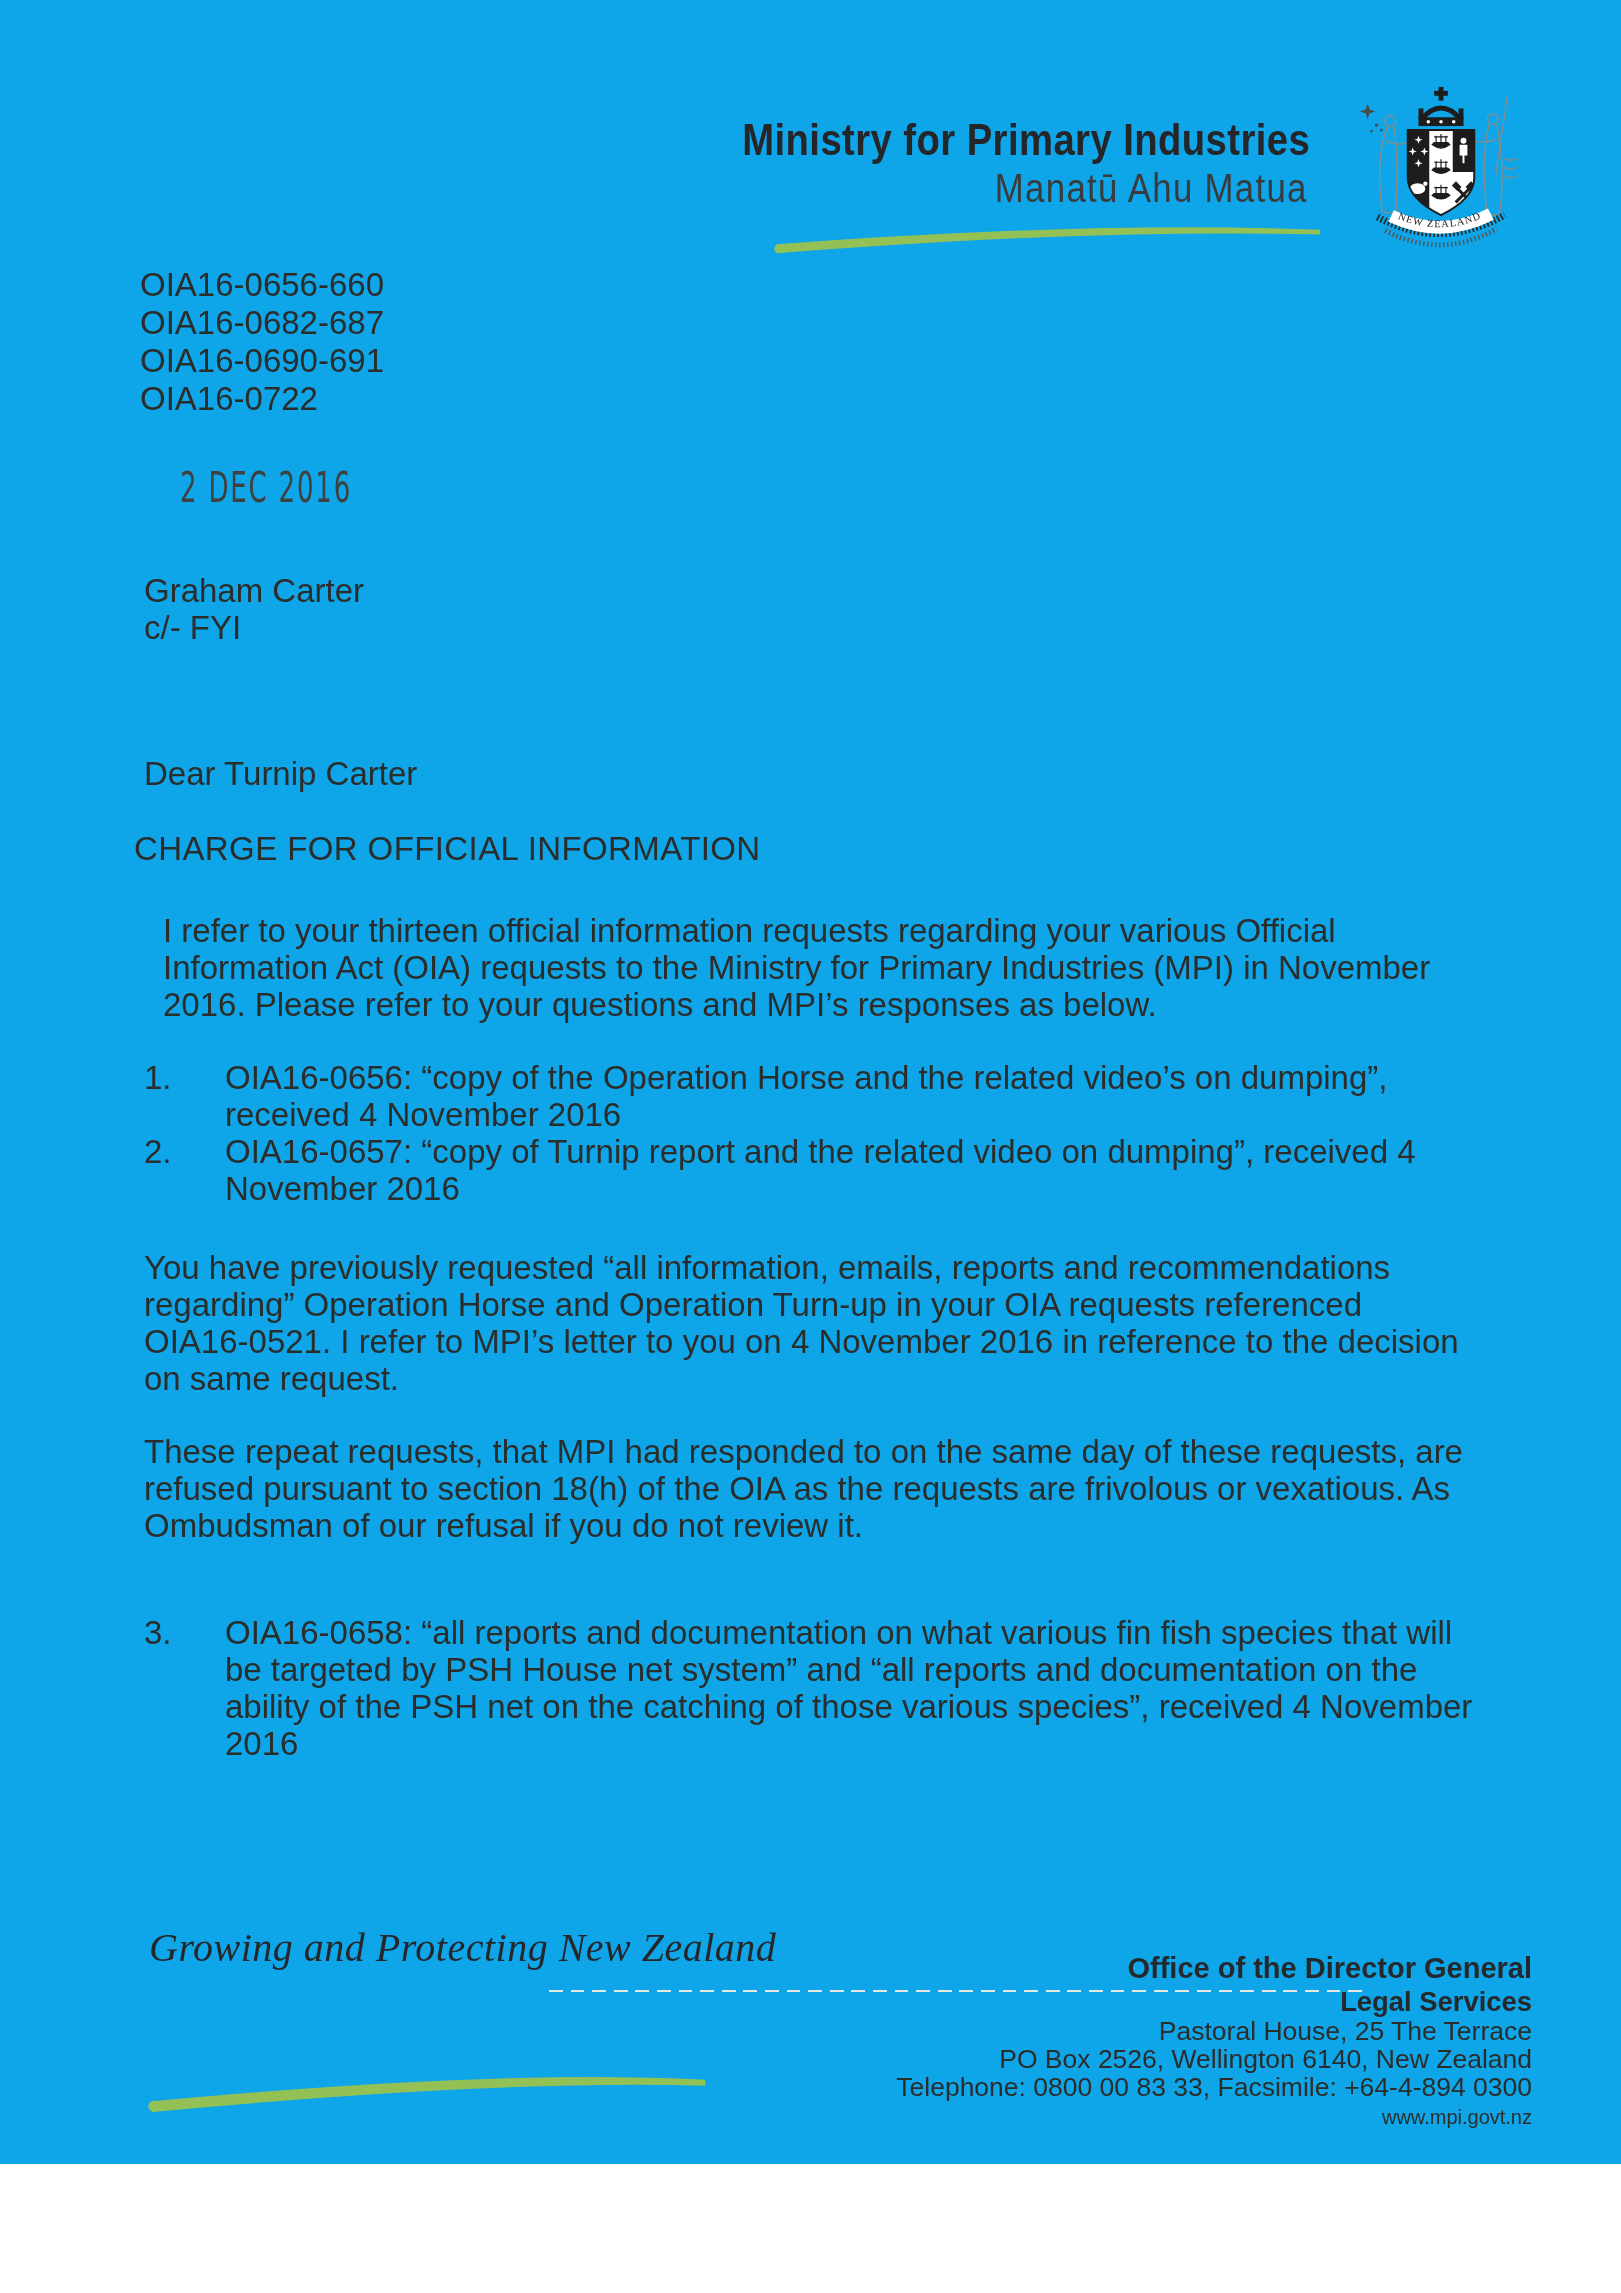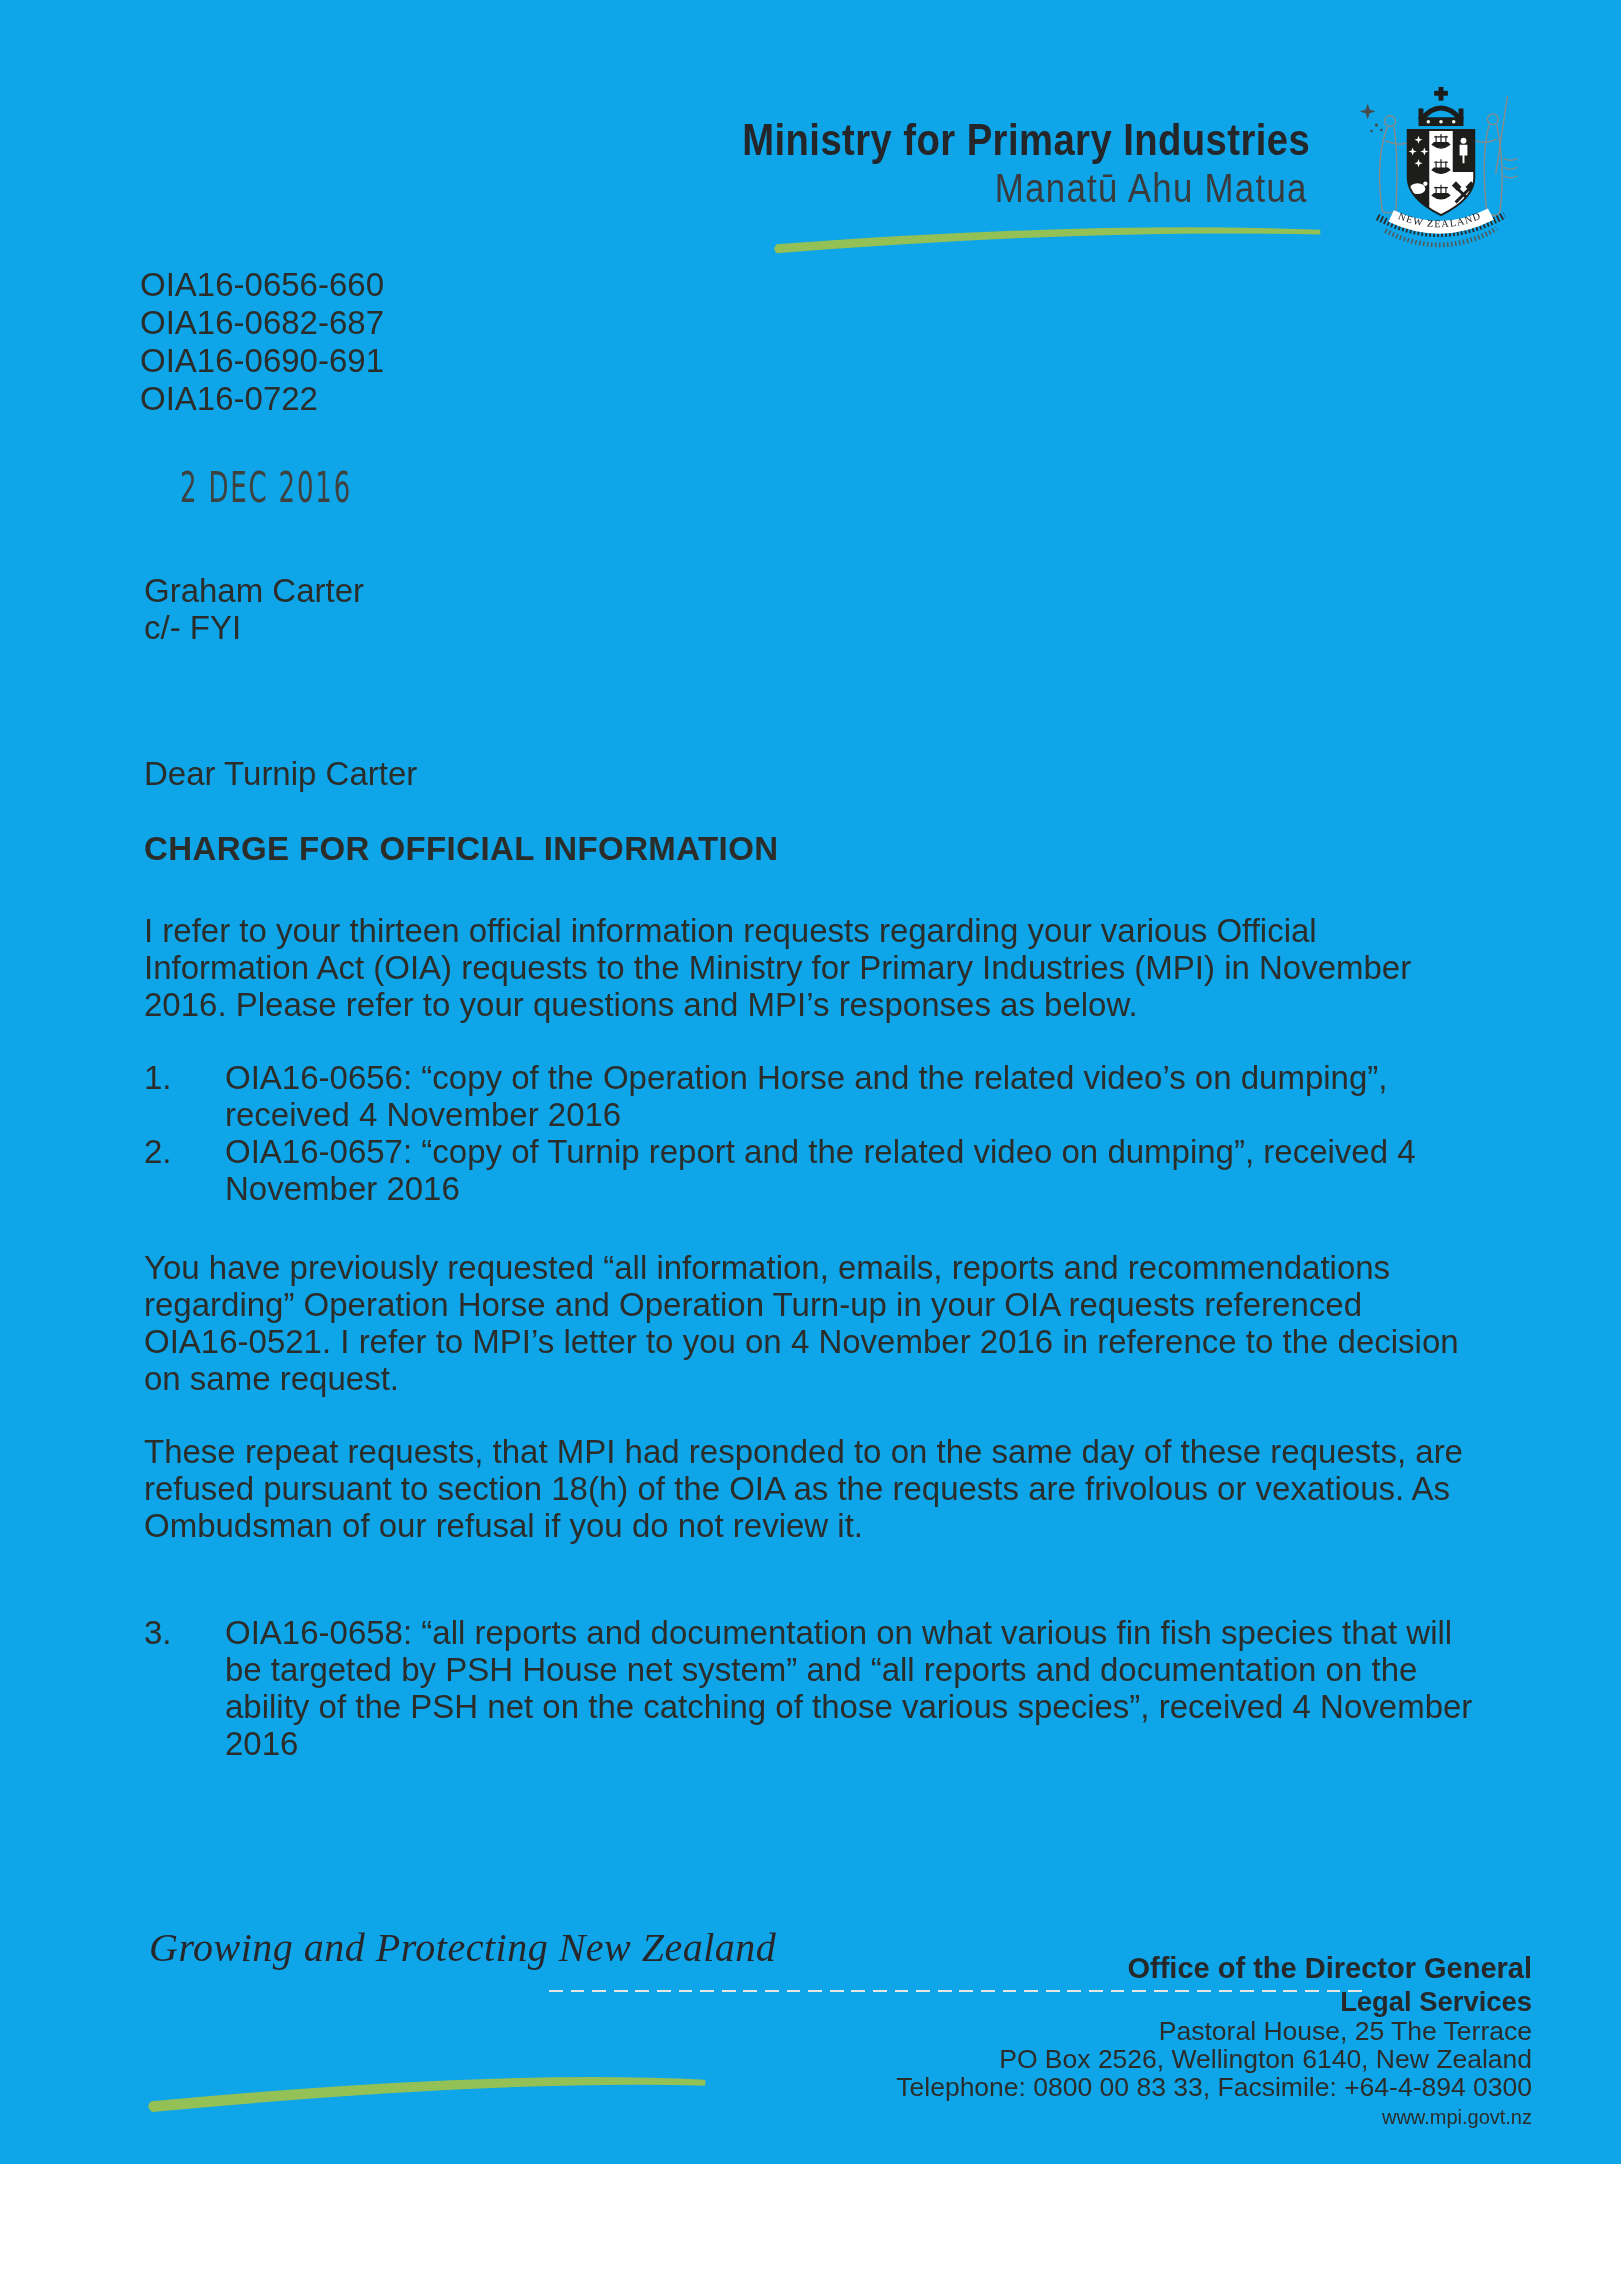--- a/index.html
+++ b/index.html
@@ -25,23 +25,23 @@
   .ref-block{left:140px;top:266px;font-size:33px;line-height:38px;}
   .date-stamp{
     left:180px;top:463px;font-size:42px;color:#3f413f;
     font-family:"DejaVu Sans",sans-serif;letter-spacing:2.9px;
     transform:scaleX(0.62);transform-origin:0 0;
   }
 
   
   .recipient{left:144px;top:572px;font-size:33px;line-height:37px;}
   .salutation{left:144px;top:755px;font-size:33px;}
-  .subject{left:144px;top:830px;font-size:33px;font-weight:bold;letter-spacing:0.4px;}
+  .subject{left:134px;top:830px;font-size:33px;font-weight:normal;letter-spacing:0.4px;}
   .para{position:absolute;left:144px;font-size:33px;line-height:37px;white-space:nowrap;}
-  .para-1{top:912px;}
+  .para-1{top:912px;margin-left:19px;}
   .para-2{top:1249px;}
   .para-3{top:1433px;}
   .list{position:absolute;left:144px;font-size:33px;line-height:37px;white-space:nowrap;}
   .list-12{top:1059px;}
   .list-3{top:1614px;}
   .li{position:relative;padding-left:81px;}
   .li .num{position:absolute;left:0;top:0;}
 
   
   .footer-right{right:89px;top:1950px;text-align:right;}

